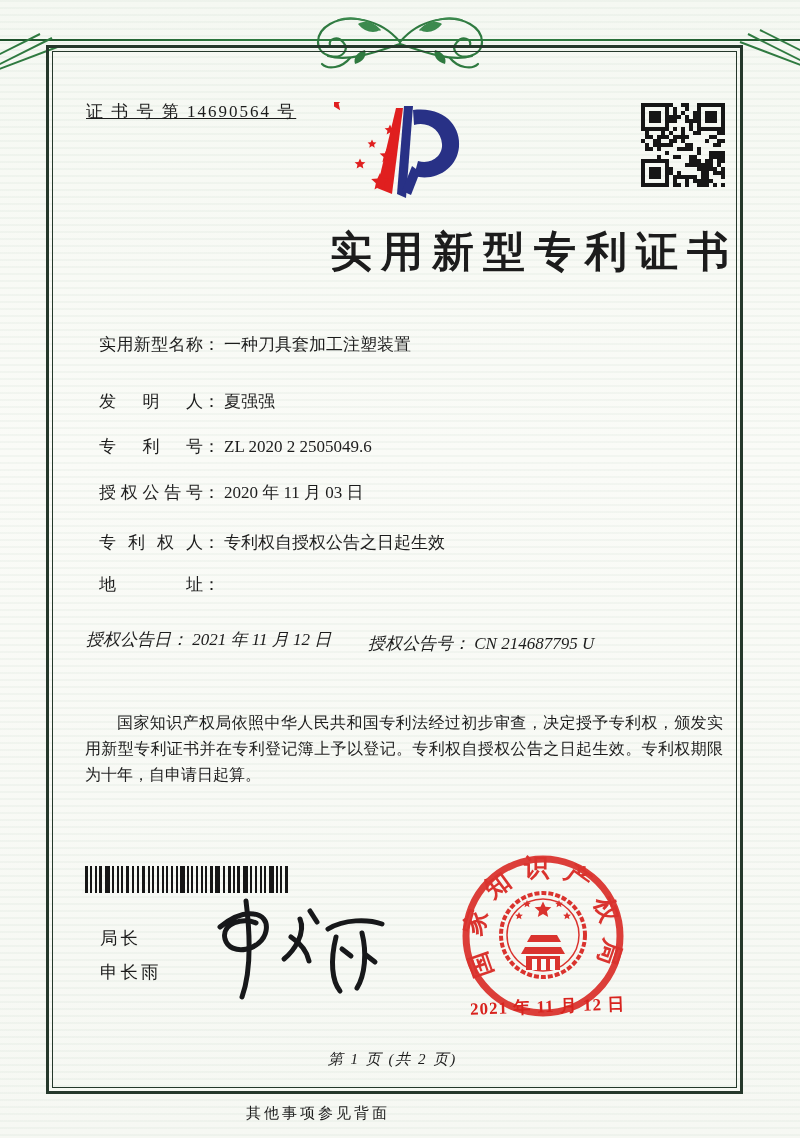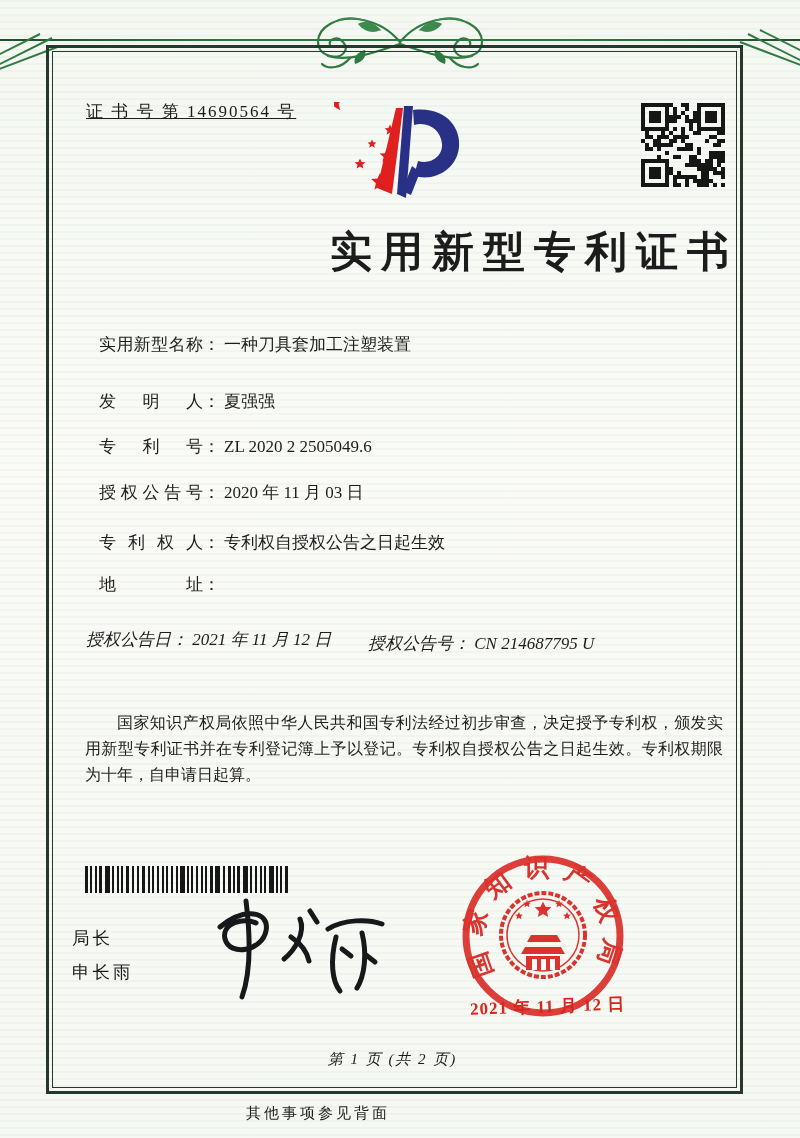--- a/index.html
+++ b/index.html
@@ -27,21 +27,21 @@
   .title{left:47px;top:224px;width:691px;text-align:right;font-size:42px;font-weight:700;letter-spacing:9px;}
   .field-row{left:99px;width:640px;font-size:17px;line-height:26px;display:flex;font-family:Liberation Serif, serif;}
   .f-label{display:inline-block;width:104px;text-align:justify;text-align-last:justify;flex:0 0 104px;}
   .f-colon{flex:0 0 auto;}
   .f-value{padding-left:4px;}
   .addr-value{max-width:472px;}
   .grant-row{left:86px;top:628px;width:645px;font-size:17px;font-style:italic;}
   .grant-pair2{position:absolute;left:282px;top:4px;}
   .body-text{left:85px;top:662px;width:638px;font-size:16px;line-height:26px;text-align:justify;text-justify:inter-ideograph;margin-top:48px;}
   .body-text p{margin:0 0 5px 0;text-indent:2em;}
-  .signoff{left:72px;font-size:17.5px;letter-spacing:3px;}
+  .signoff{left:100px;font-size:17.5px;letter-spacing:3px;}
   .seal-wrap{left:455px;top:848px;width:176px;height:176px;opacity:.92;}
   .seal-date{left:470px;top:995px;font-size:17px;font-weight:700;color:var(--seal-red,#d8231e);
     letter-spacing:1px;transform:rotate(-2deg);white-space:nowrap;}
   .page-no{left:47px;top:1050px;width:691px;text-align:center;font-size:15px;letter-spacing:2px;font-style:italic;}
   .back-note{left:0;top:1104px;width:636px;text-align:center;font-size:15px;letter-spacing:3px;}
   svg{display:block;}
 </style>
 </head>
 <body>
 

